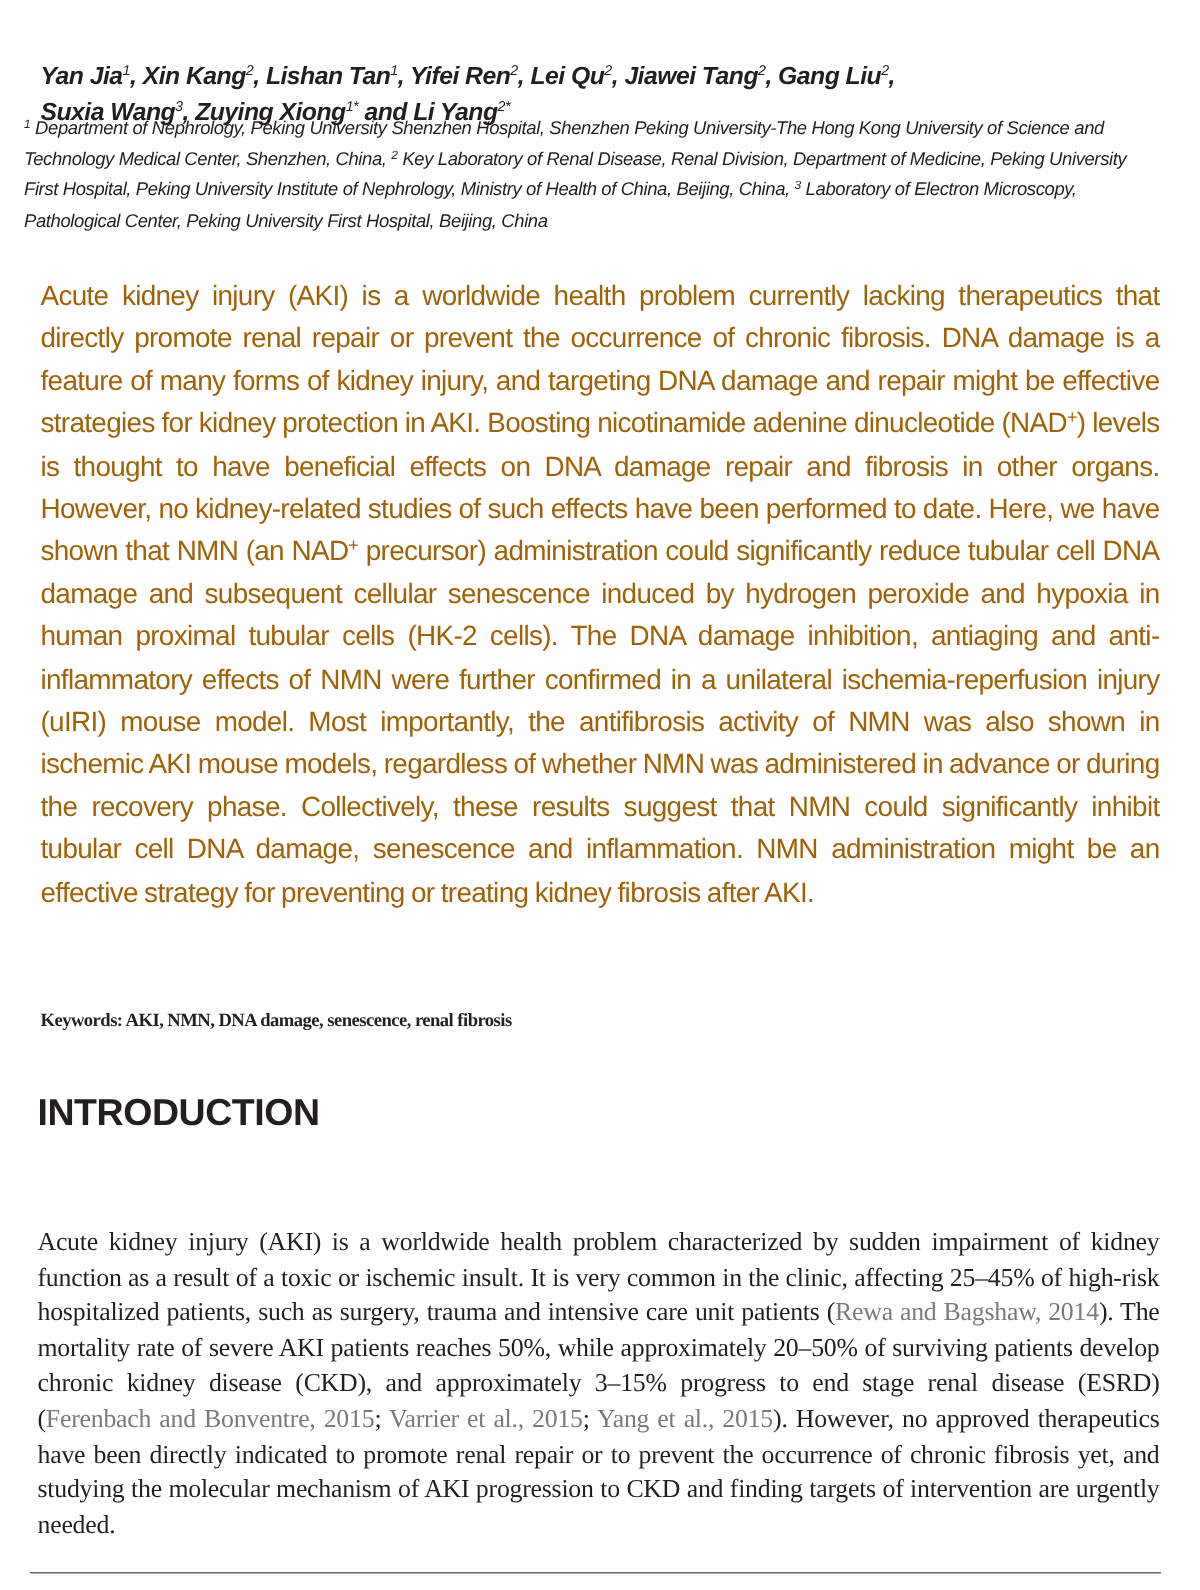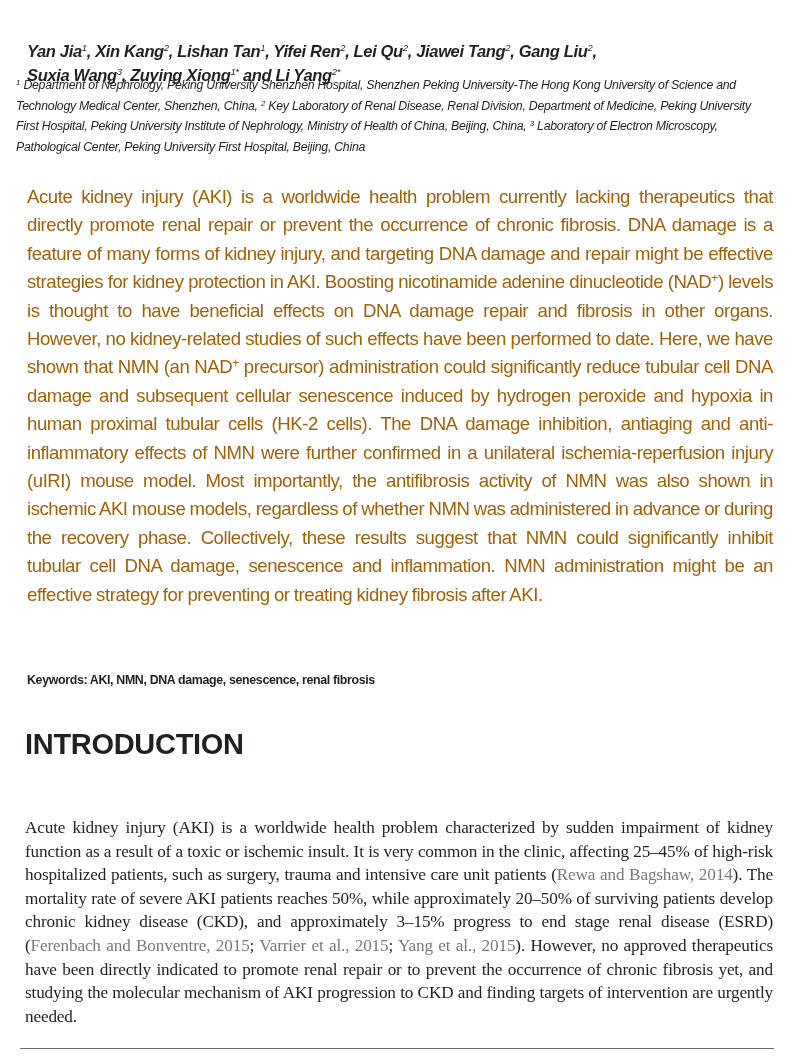--- a/index.html
+++ b/index.html
@@ -18,26 +18,26 @@
   .affil sup { font-size: 8px; vertical-align: 4px; line-height: 0; }
   .abstract {
     position: absolute; left: 27px; top: 183px; width: 746px;
     font-family: "Liberation Sans", sans-serif; font-size: 18.6px; line-height: 28.4px;
     text-align: justify; color: #a16207; letter-spacing: -0.45px; word-spacing: -0.5px;
     transform-origin: left top;
   }
   .abstract sup { font-size: 12px; vertical-align: 6px; line-height: 0; }
   .keywords {
     position: absolute; left: 27px; top: 673px;
-    font-family: Liberation Sans, sans-serif; font-weight: bold; font-size: 12.4px;
+    font-family: Liberation Serif, serif; font-weight: bold; font-size: 12.4px;
     letter-spacing: -0.35px; color: #231f20;
   }
   .intro-heading {
     position: absolute; left: 25px; top: 728px;
-    font-family: "Liberation Sans", sans-serif; font-weight: bold; font-size: 29px;
+    font-family: "Liberation Sans", sans-serif; font-weight: bold; font-size: 25px;
     letter-spacing: -0.3px; color: #231f20;
   }
   .intro-body {
     position: absolute; left: 25px; top: 816px; width: 748px;
     font-family: "Liberation Serif", serif; font-size: 17.2px; line-height: 23.6px;
     text-align: justify; color: #231f20; letter-spacing: -0.15px;
   }
   .cite { color: #7a7a7a; }
   .rule {
     position: absolute; left: 20px; top: 1048px; width: 754px; height: 0;

